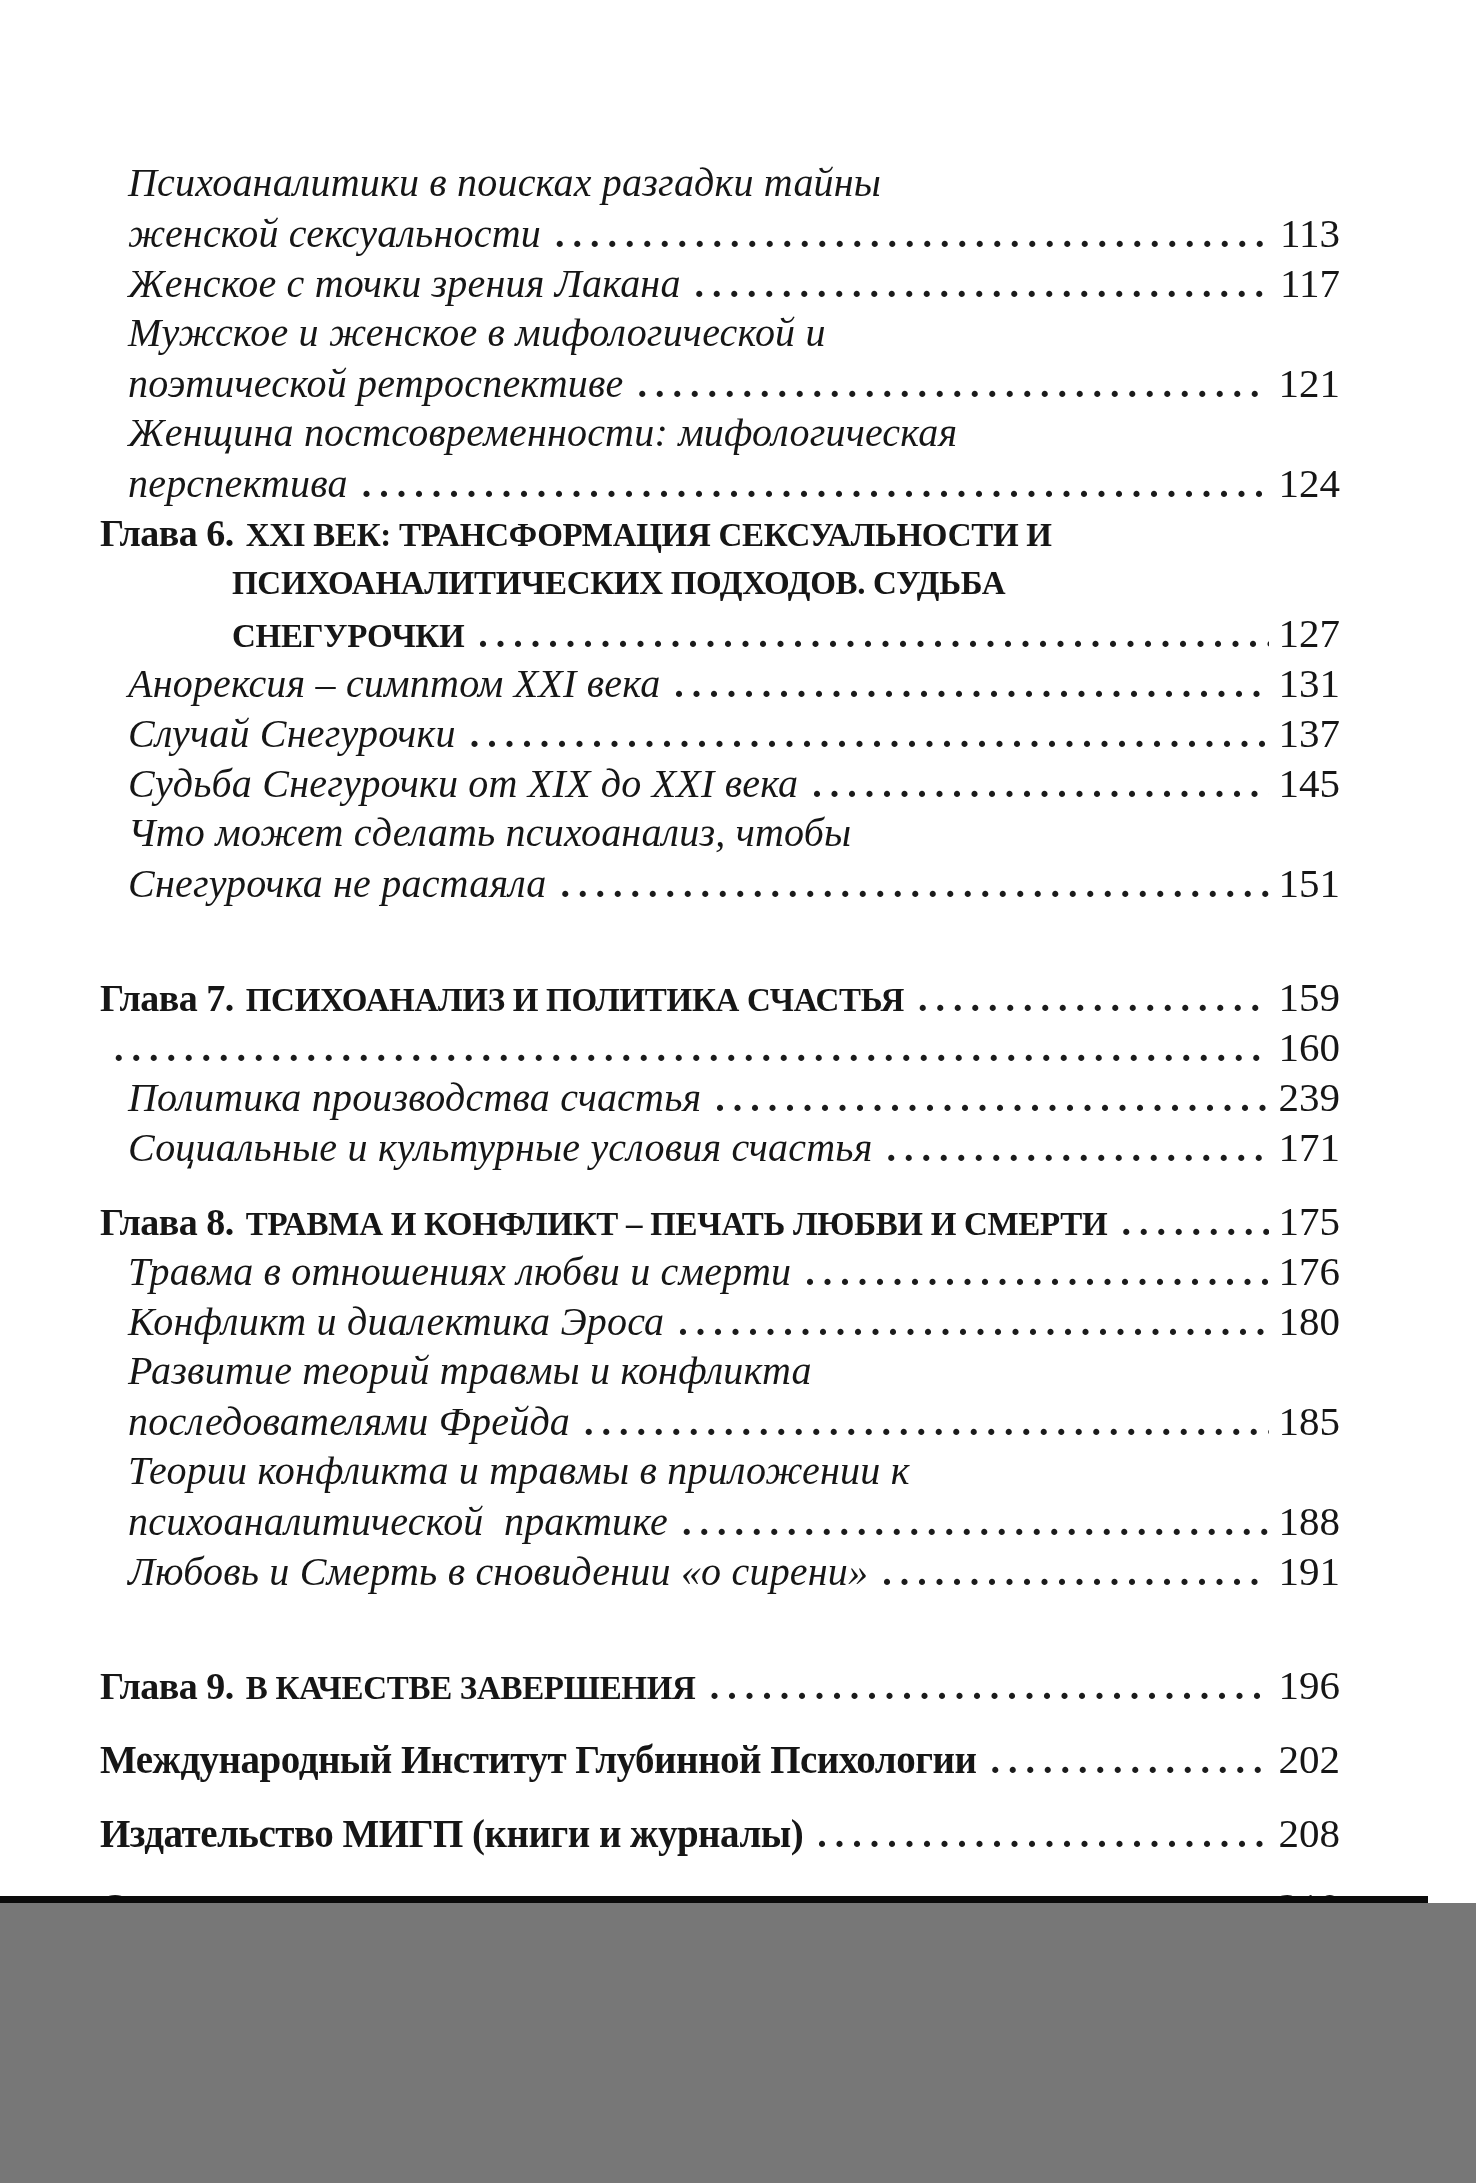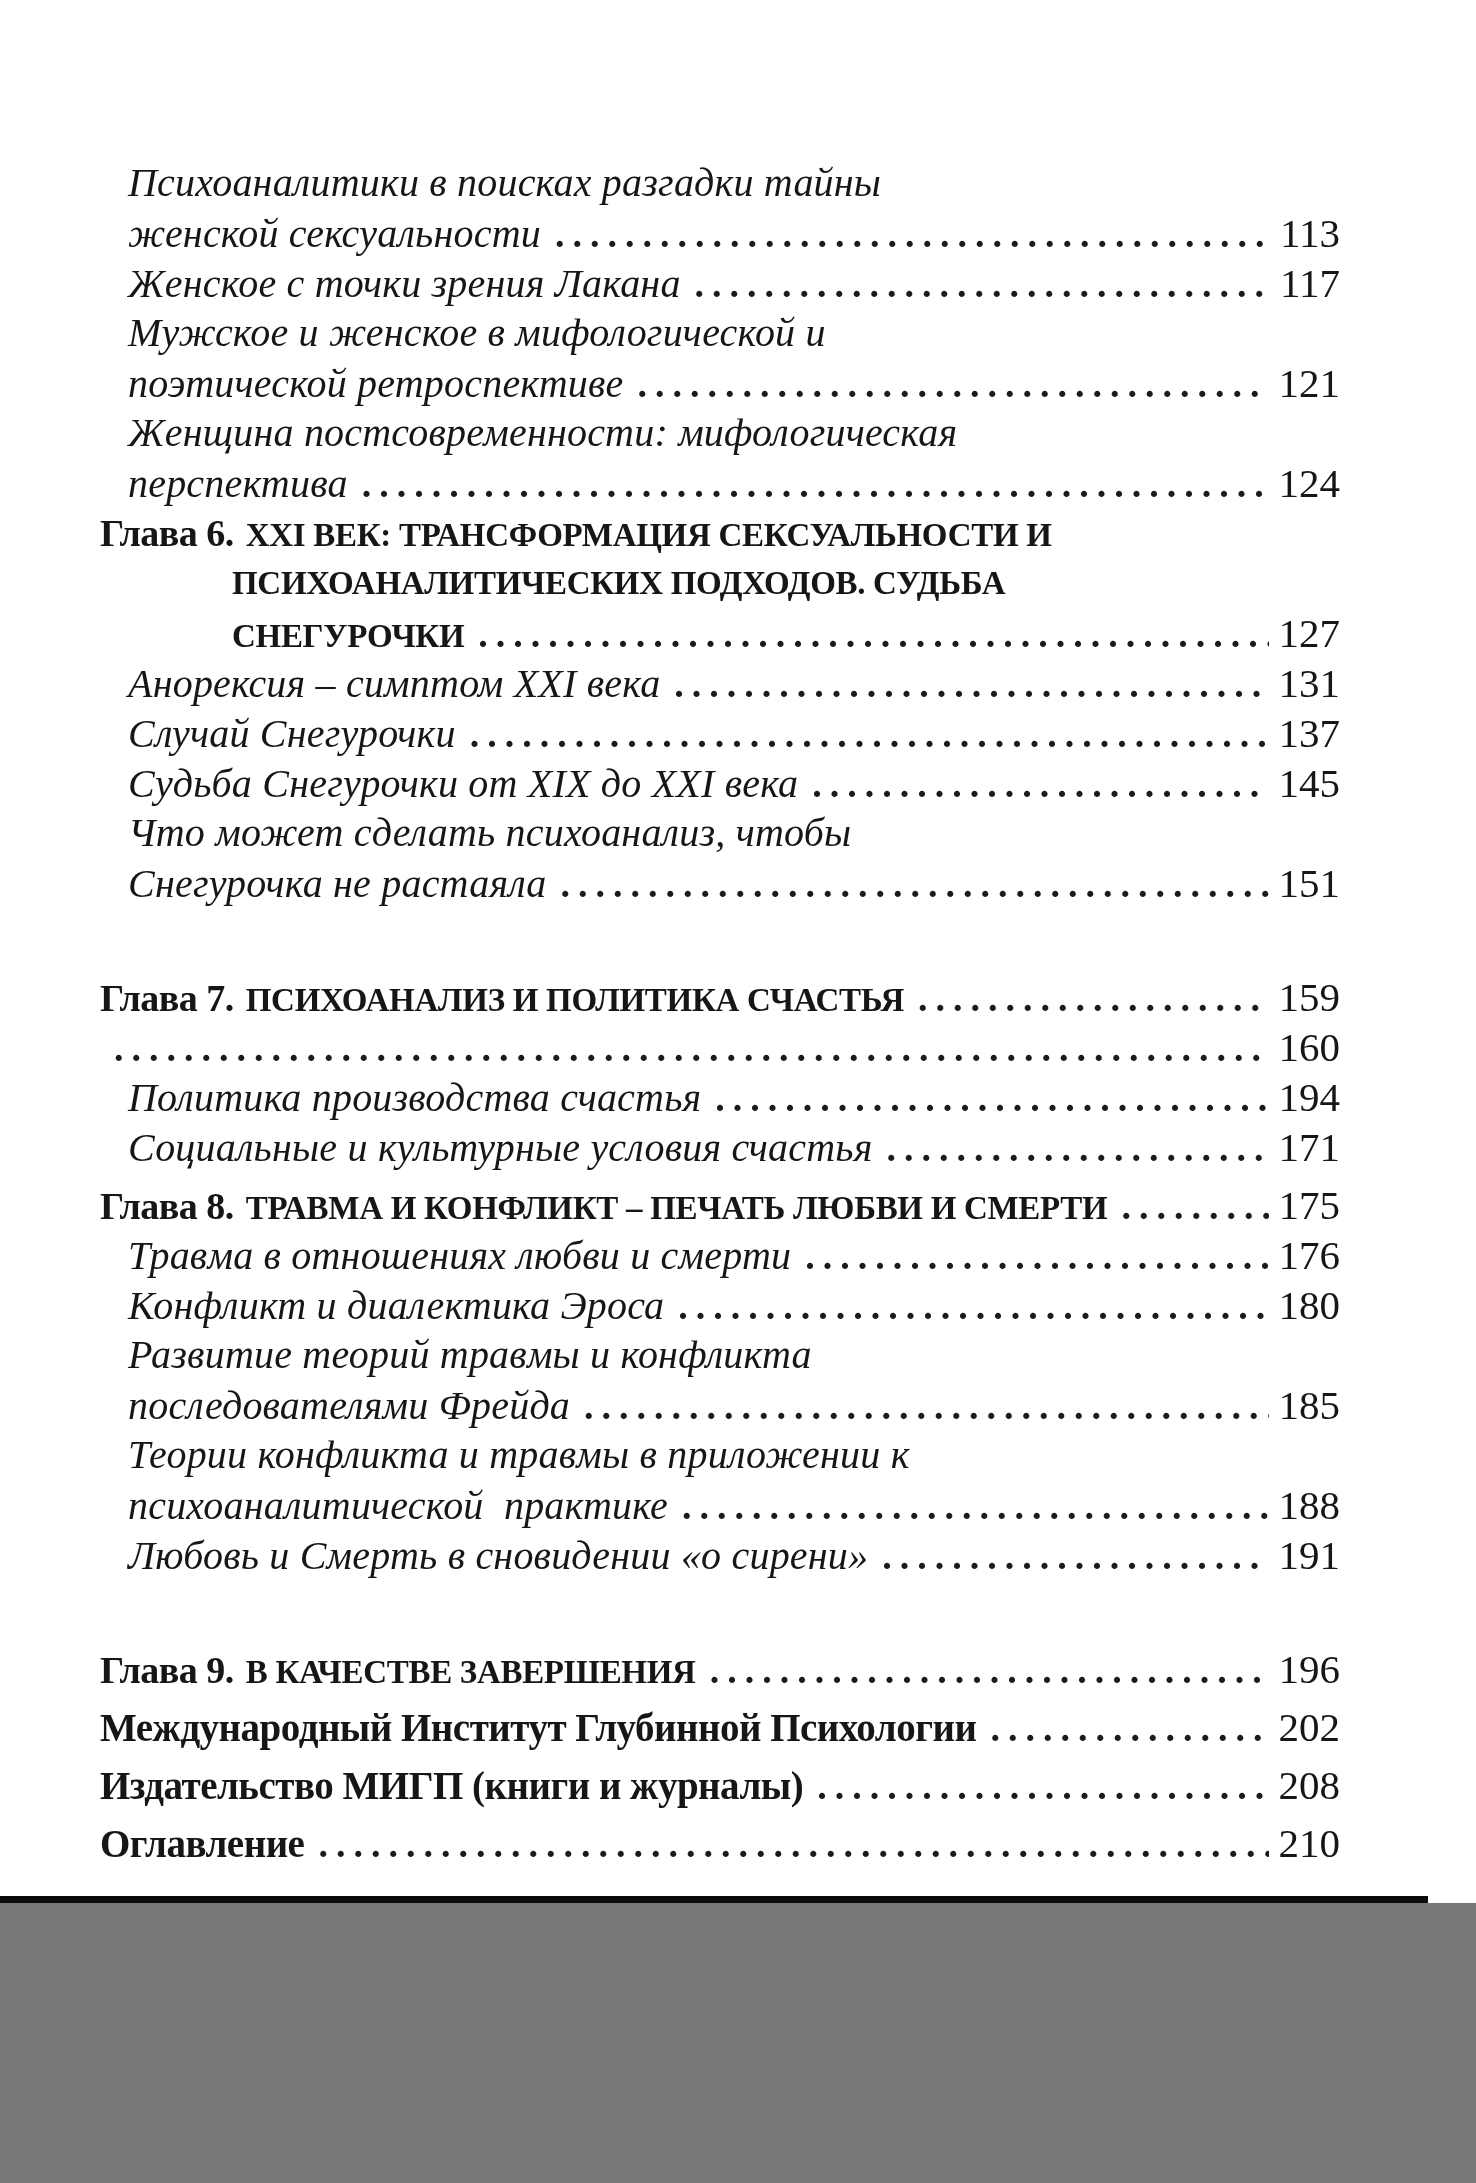--- a/index.html
+++ b/index.html
@@ -24,21 +24,21 @@
     width: 1240px;
   }
   .toc-row {
     display: flex;
     align-items: baseline;
     height: 50px;
     line-height: 50px;
     white-space: nowrap;
   }
   .toc-row.gap-large { margin-top: 64px; }
-  .toc-row.gap-small { margin-top: 8px; justify-content: space-between; }
+  .toc-row.gap-small { margin-top: 24px; justify-content: space-between; }
 
   .txt-sub {
     font-style: italic;
     font-size: 40px;
     letter-spacing: 0.2px;
   }
   .indent-sub { padding-left: 28px; }
 
   .chapter-label {
     font-weight: bold;
@@ -167,21 +167,21 @@
         <span class="dots">................................................................................</span>
         <span class="pagenum">159</span>
       </div>
       <div class="toc-row">
         <span class="dots">................................................................................</span>
         <span class="pagenum">160</span>
       </div>
       <div class="toc-row">
         <span class="txt-sub indent-sub">Политика производства счастья</span>
         <span class="dots">................................................................................</span>
-        <span class="pagenum">194</span>
+        <span class="pagenum">239</span>
       </div>
       <div class="toc-row">
         <span class="txt-sub indent-sub">Социальные и культурные условия счастья</span>
         <span class="dots">................................................................................</span>
         <span class="pagenum">171</span>
       </div>
       <div class="toc-row gap-small">
         <span class="chapter-label">Глава 8.</span>
         <span class="txt-chapter">ТРАВМА И КОНФЛИКТ – ПЕЧАТЬ ЛЮБВИ И СМЕРТИ</span>
         <span class="dots">................................................................................</span>

